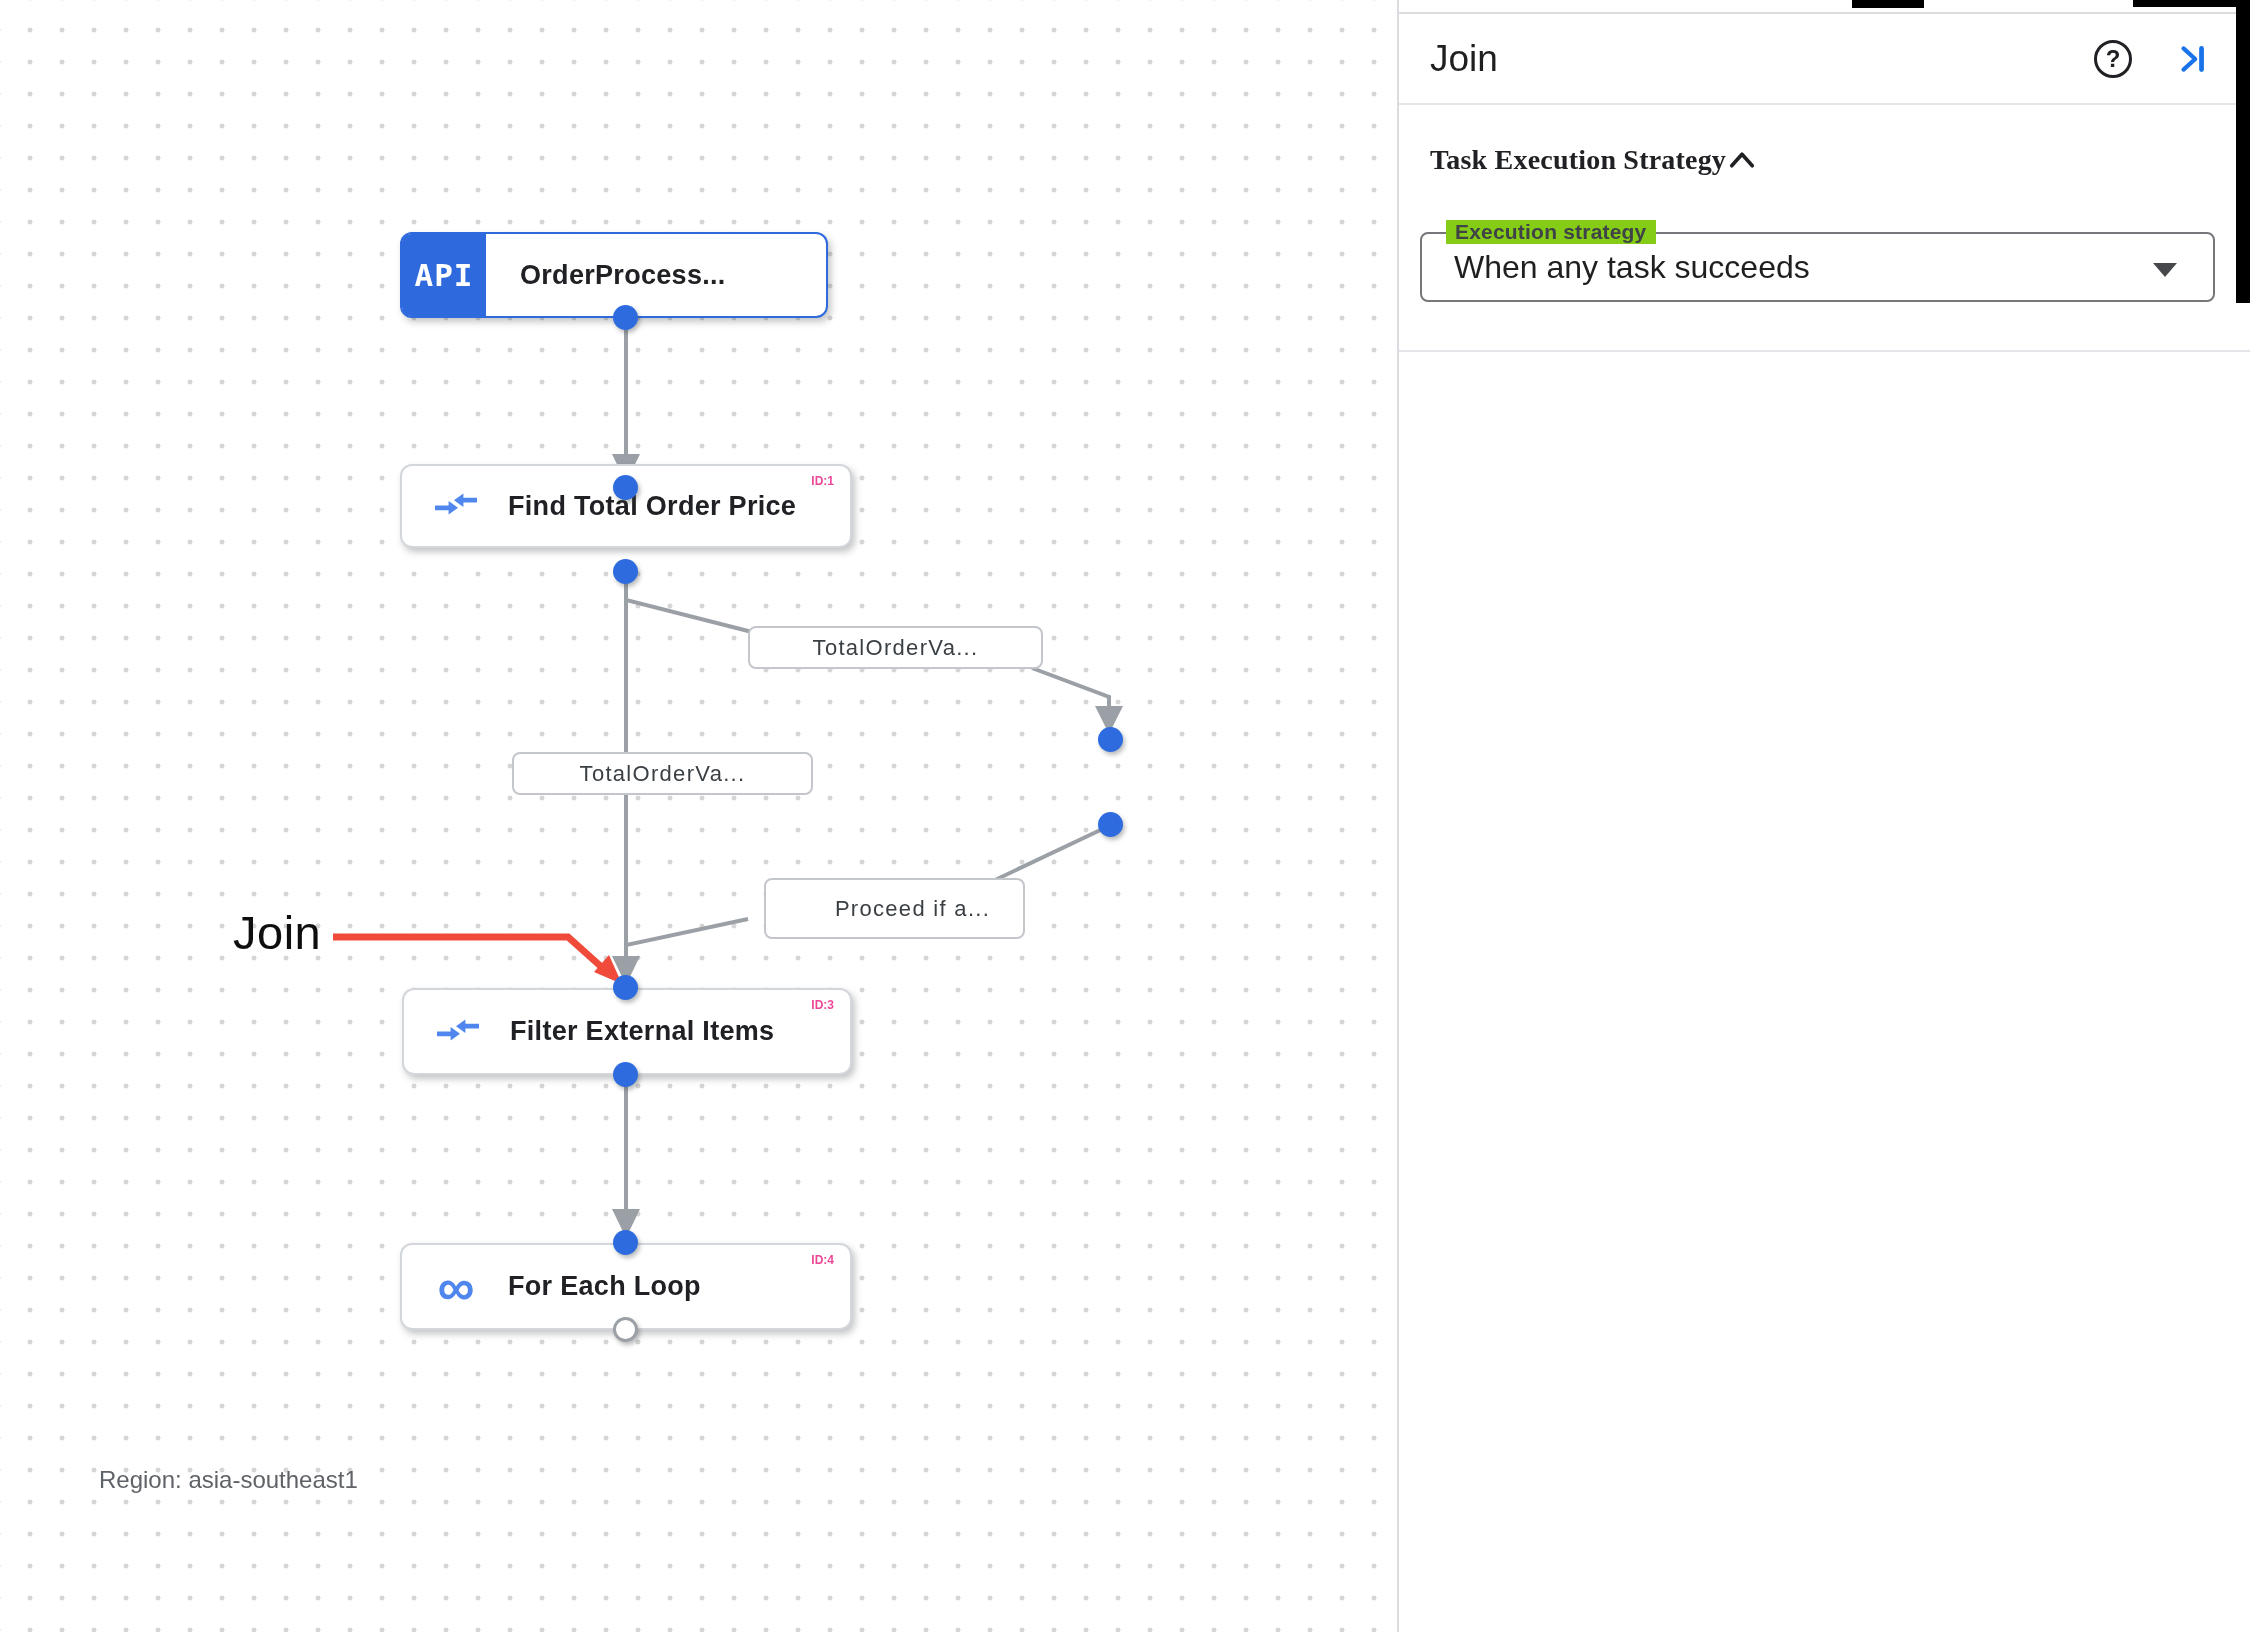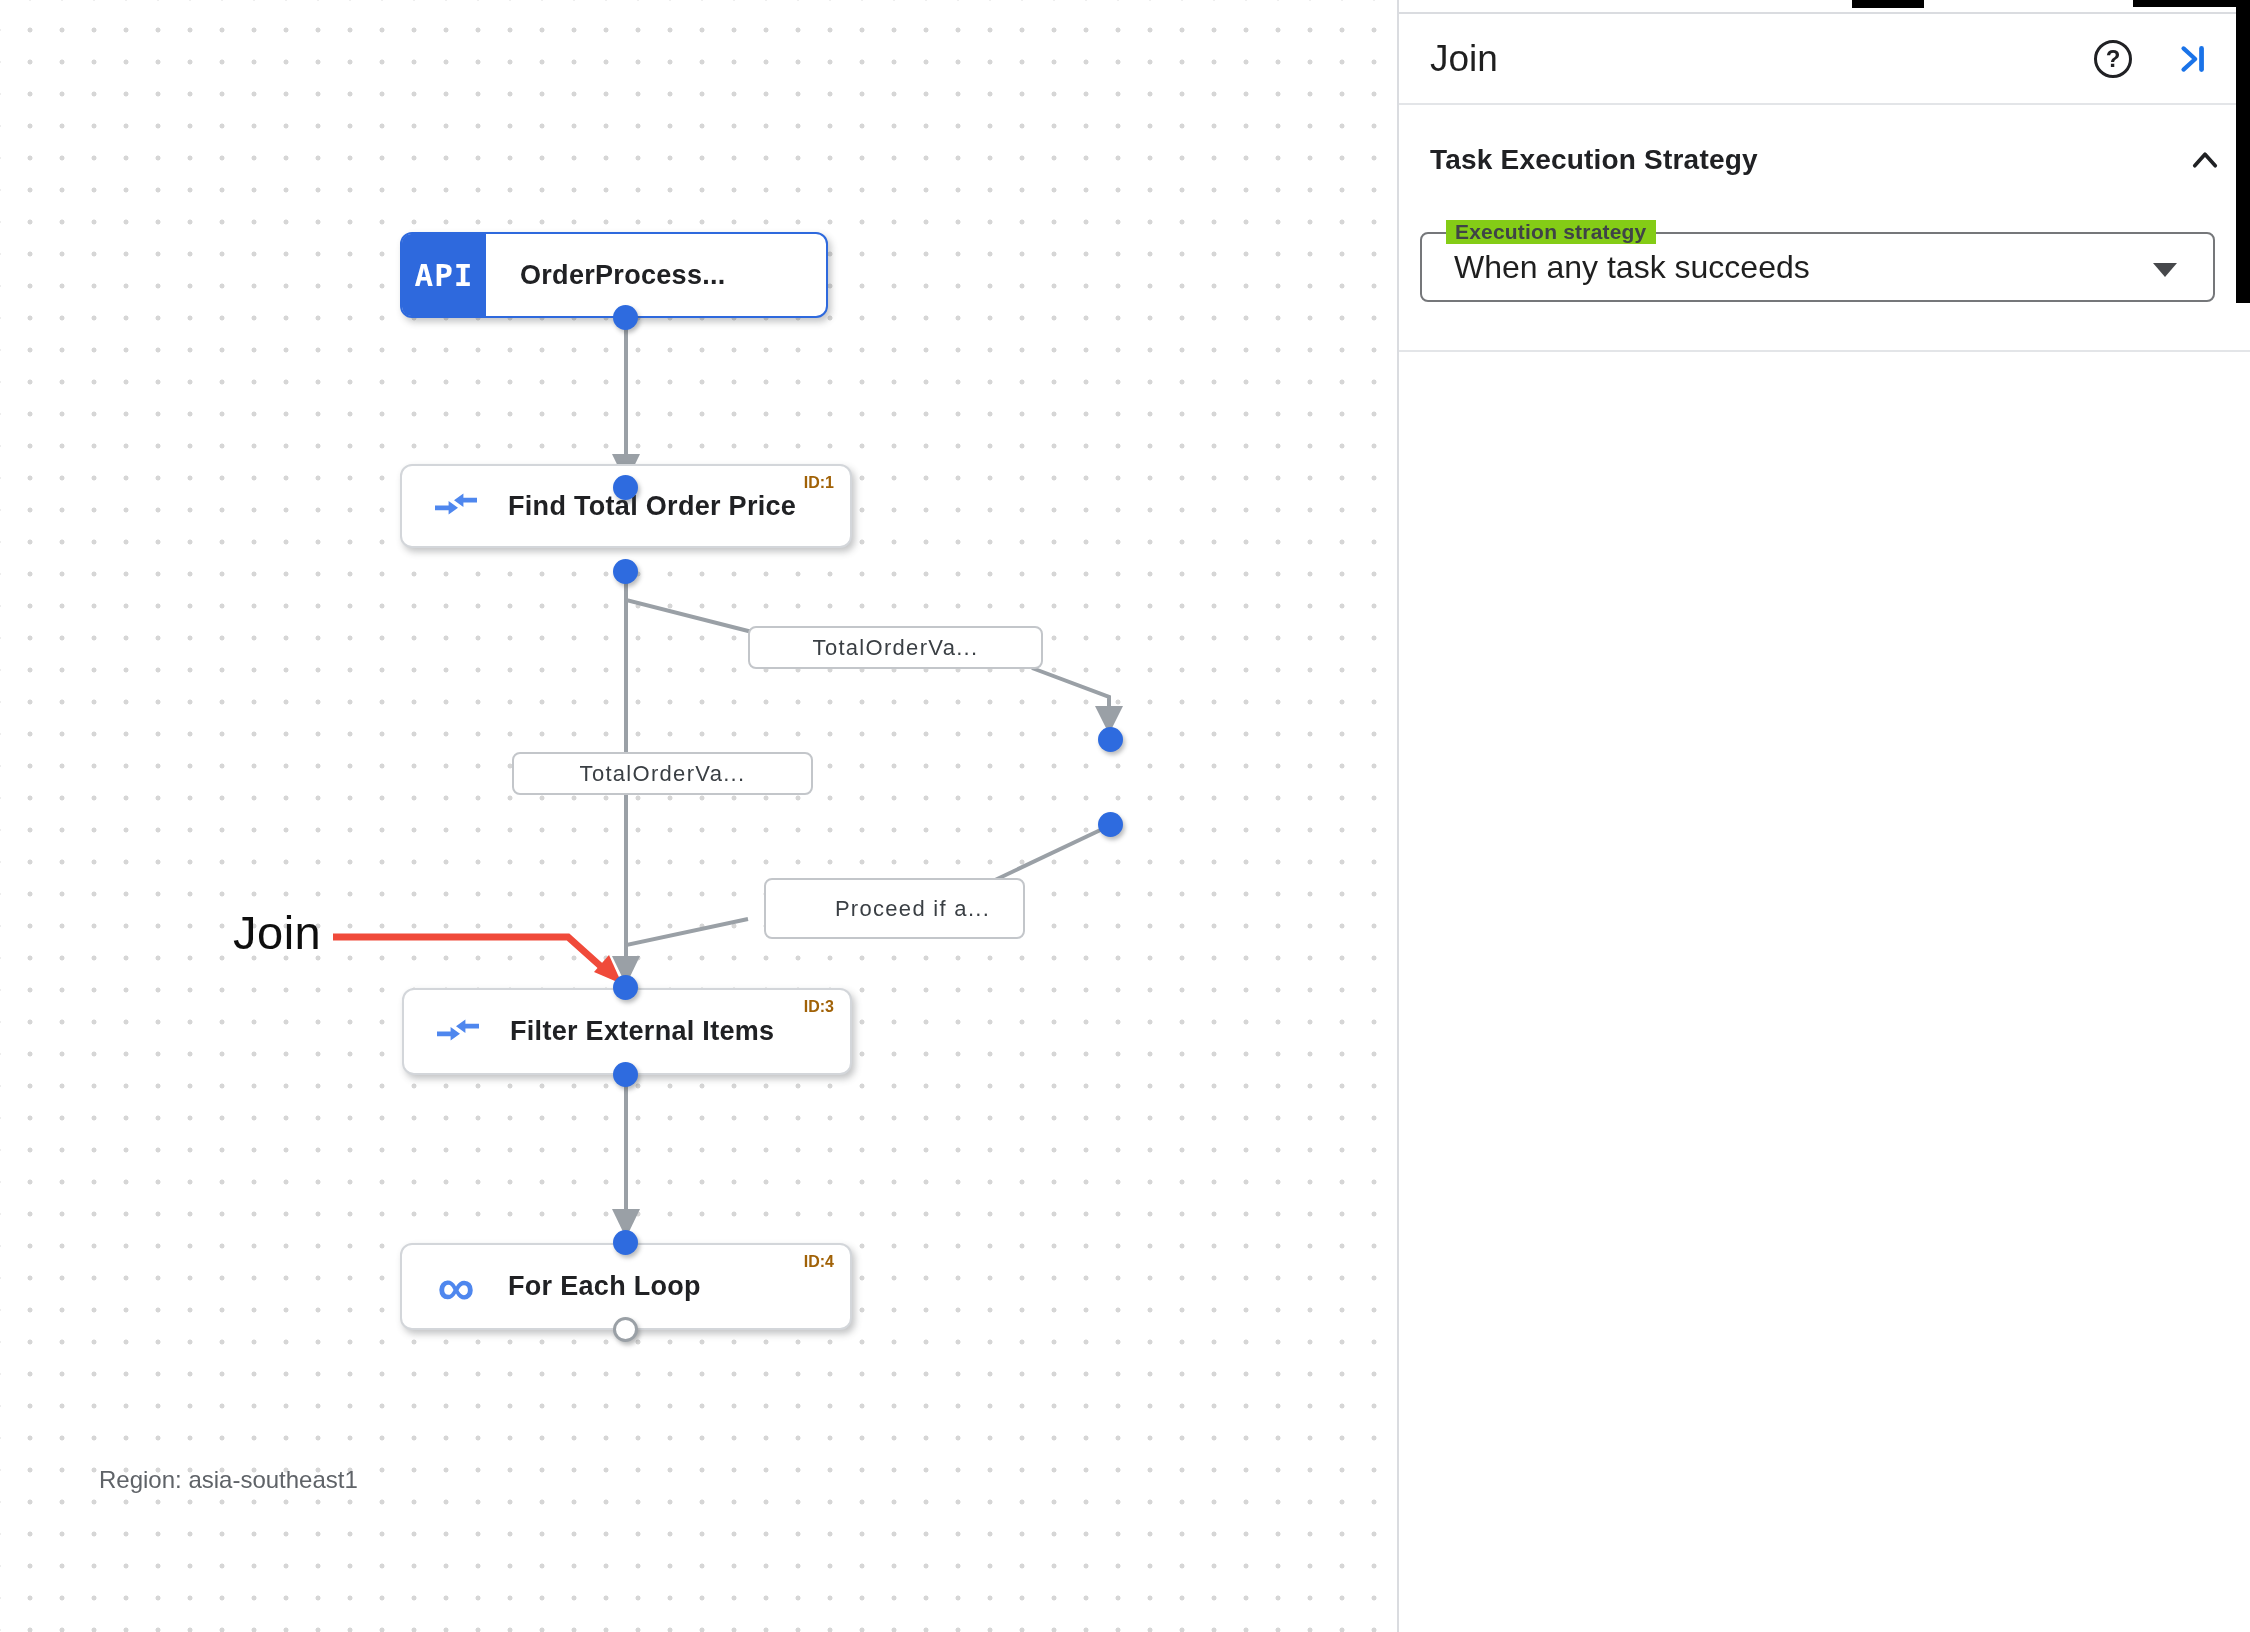--- a/index.html
+++ b/index.html
@@ -15,21 +15,21 @@
   }
   .edges { position:absolute; left:0; top:0; }
 
   .node {
     position:absolute; height:86px; background:#fff;
     border:2px solid #d3d6da; border-radius:12px;
     box-shadow:3px 4px 7px rgba(60,64,67,.30);
     display:flex; align-items:center;
   }
   .node .title { font-size:27px; font-weight:700; color:#202124; letter-spacing:.3px; }
-  .node .idlab { position:absolute; top:8px; right:16px; font-size:16px; font-weight:600; color:#a16207; }
+  .node .idlab { position:absolute; top:8px; right:16px; font-size:12px; font-weight:600; color:#ec4899; }
   .node .icon { width:52px; margin-left:28px; margin-right:26px; display:flex; align-items:center; justify-content:center; }
 
   .node.trigger { border-color:#2e69dd; }
   .badge {
     width:84px; height:100%; background:#2e69dd; border-radius:9px 0 0 9px;
     display:flex; align-items:center; justify-content:center;
     color:#fff; font-family:"DejaVu Sans Mono", monospace; font-weight:700; font-size:31px; letter-spacing:1px;
     flex:0 0 84px;
   }
   .node.trigger .title { margin-left:34px; }
@@ -53,21 +53,21 @@
   .panel-topline { position:absolute; left:0; top:12px; width:100%; height:2px; background:#dadce0; }
   .panel-header { position:absolute; left:0; top:14px; width:100%; height:90px; display:flex; align-items:center; padding:0 40px 0 31px; }
   .panel-title { font-size:37px; color:#1f1f1f; flex:1 1 auto; }
   .help-btn {
     width:38px; height:38px; border:3px solid #202124; border-radius:50%;
     display:flex; align-items:center; justify-content:center;
     font-size:24px; font-weight:700; color:#202124; margin-right:42px;
   }
   .header-divider { position:absolute; left:0; top:103px; width:100%; height:2px; background:#e3e5e8; }
 
-  .section-head { position:absolute; left:31px; top:144px; width:791px; display:flex; align-items:center; justify-content:space-between; }
+  .section-head { position:absolute; left:31px; top:144px; width:791px; display:flex; align-items:center; justify-content:flex-start;font-family:Liberation Serif, serif; }
   .section-title { font-size:28px; font-weight:700; color:#202124; letter-spacing:.2px; }
 
   .select-field {
     position:absolute; left:21px; top:232px; width:795px; height:70px;
     border:2px solid #75777a; border-radius:8px; background:#fff;
     display:flex; align-items:center;
   }
   .select-label {
     position:absolute; left:24px; top:-14px; background:#84cc16; padding:0 9px;
     font-size:21px; font-weight:600; color:#3f4347; letter-spacing:.2px;

